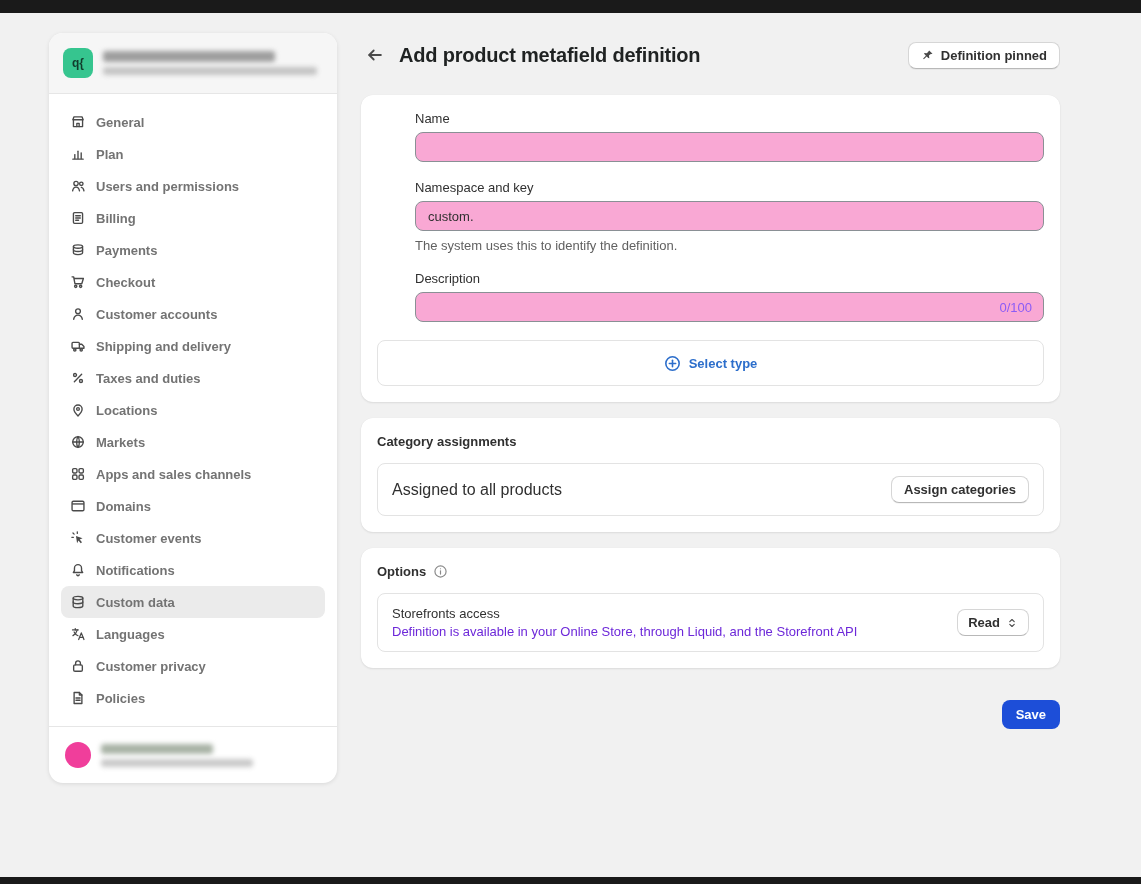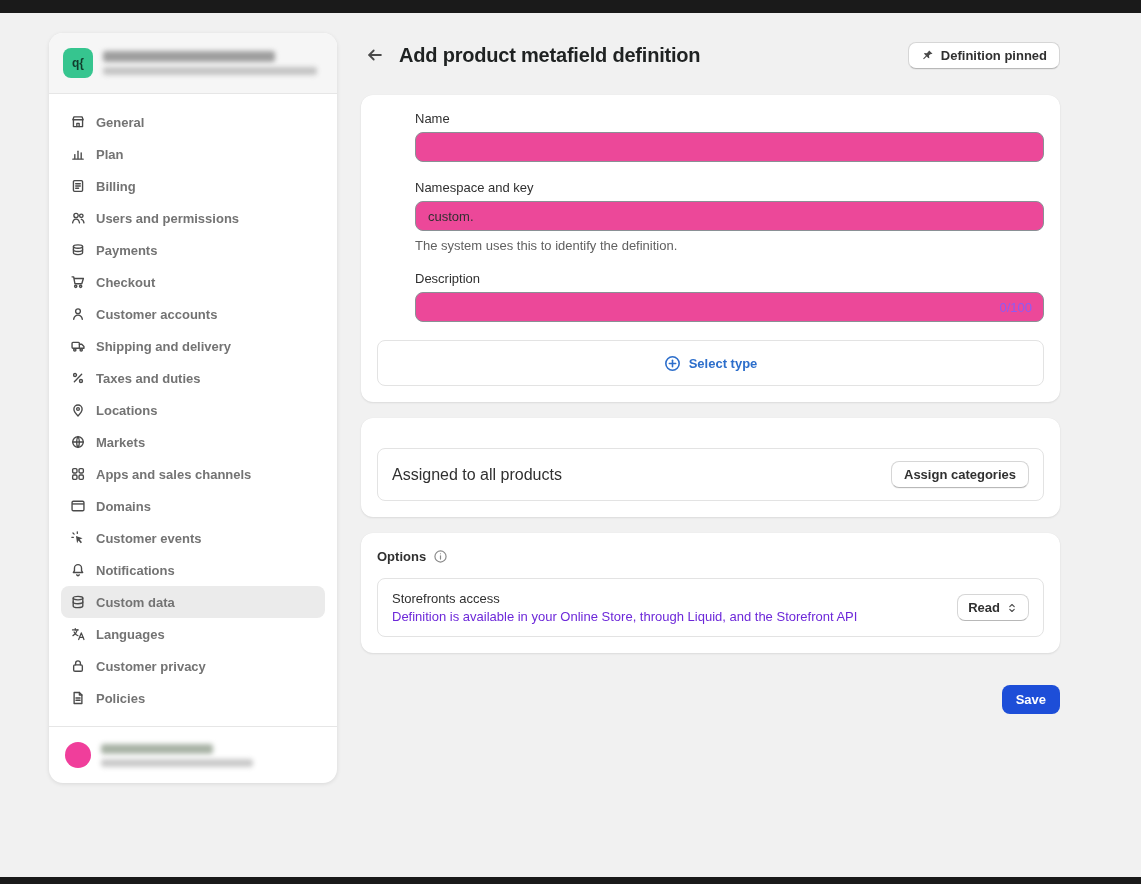--- a/index.html
+++ b/index.html
@@ -73,21 +73,21 @@
   .card {
     background:#ffffff; border-radius:12px; padding:16px;
     box-shadow:0 1px 2px rgba(26,26,26,.10), 0 0 1px rgba(26,26,26,.06);
   }
   .field { margin-bottom:18px;margin-left:38px; }
   .field:last-child { margin-bottom:0; }
   .field-label { font-size:13px; color:#303030; margin-bottom:6px; }
   .input-wrap { position:relative; }
   .text-input {
     width:100%; height:30px; border:1px solid #8a9095; border-radius:8px;
-    padding:0 12px; font-size:13px; font-family:inherit; color:#303030; background:#ec4899; outline:none;
+    padding:0 12px; font-size:13px; font-family:inherit; color:#303030; background:#f9a8d4; outline:none;
   }
   .text-input.with-counter { padding-right:56px; }
   .char-count { position:absolute; right:12px; top:50%; transform:translateY(-50%); font-size:13px; color:#8b5cf6; }
   .help-text { margin-top:7px; font-size:13px; color:#616161; }
 
   .select-type-box {
     border:1px solid #e3e3e3; border-radius:8px; height:46px;
     display:flex; align-items:center; justify-content:center;
   }
   .select-type-btn {
@@ -159,40 +159,40 @@
               <path d="M4.2 11V7.5"></path>
               <path d="M7 11V4.5"></path>
               <path d="M9.8 11V6"></path>
             </svg>
         </span>
         <span class="nav-label">Plan</span>
       </div>
 
       <div class="nav-item">
         <span class="nav-icon">
+          <svg viewBox="0 0 14 14" width="16" height="16" fill="none" stroke="currentColor" stroke-width="1.2" stroke-linecap="round">
+              <circle cx="5.3" cy="4.8" r="1.9"></circle>
+              <path d="M2.3 11.3c.4-2.2 1.6-3.3 3-3.3s2.6 1.1 3 3.3"></path>
+              <circle cx="9.9" cy="5.1" r="1.5"></circle>
+              <path d="M9.9 8.2c1.2.2 2 1.2 2.3 3"></path>
+            </svg>
+        </span>
+        <span class="nav-label">Users and permissions</span>
+      </div>
+
+      <div class="nav-item">
+        <span class="nav-icon">
           <svg viewBox="0 0 14 14" width="16" height="16" fill="none" stroke="currentColor" stroke-width="1.2" stroke-linecap="round" stroke-linejoin="round">
               <rect x="3" y="2.3" width="8" height="9.4" rx="1"></rect>
               <path d="M5 5h4"></path>
               <path d="M5 7h4"></path>
               <path d="M5 9h2.5"></path>
             </svg>
         </span>
         <span class="nav-label">Billing</span>
-      </div>
-
-      <div class="nav-item">
-        <span class="nav-icon">
-          <svg viewBox="0 0 14 14" width="16" height="16" fill="none" stroke="currentColor" stroke-width="1.2" stroke-linecap="round">
-              <circle cx="5.3" cy="4.8" r="1.9"></circle>
-              <path d="M2.3 11.3c.4-2.2 1.6-3.3 3-3.3s2.6 1.1 3 3.3"></path>
-              <circle cx="9.9" cy="5.1" r="1.5"></circle>
-              <path d="M9.9 8.2c1.2.2 2 1.2 2.3 3"></path>
-            </svg>
-        </span>
-        <span class="nav-label">Users and permissions</span>
       </div>
 
       <div class="nav-item">
         <span class="nav-icon">
           <svg viewBox="0 0 14 14" width="16" height="16" fill="none" stroke="currentColor" stroke-width="1.2" stroke-linecap="round">
               <ellipse cx="7" cy="4" rx="4" ry="1.5"></ellipse>
               <path d="M3 4v2.8c0 .8 1.8 1.5 4 1.5s4-.7 4-1.5V4"></path>
               <path d="M3 6.8v2.7c0 .8 1.8 1.5 4 1.5s4-.7 4-1.5V6.8"></path>
             </svg>
         </span>
@@ -418,20 +418,21 @@
                   <path d="M7 4.4v5.2"></path>
                   <path d="M4.4 7h5.2"></path>
                 </svg>
             </span>
             <span>Select type</span>
           </button>
         </div>
       </section>
 
       <section class="card">
+        <div class="card-title">Category assignments</div>
         <div class="inset-row">
           <div class="grow row-text">Assigned to all products</div>
           <button class="btn-secondary">
             <span>Assign categories</span>
           </button>
         </div>
       </section>
 
       <section class="card">
         <div class="card-title-row">

